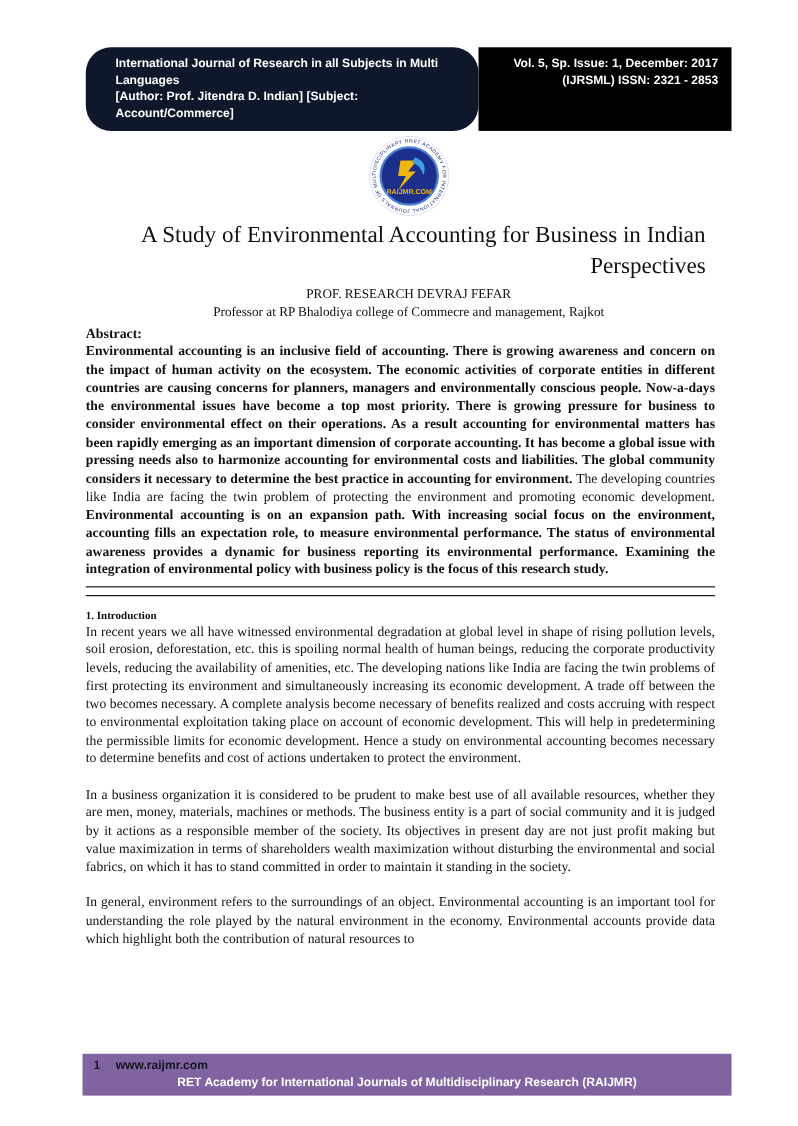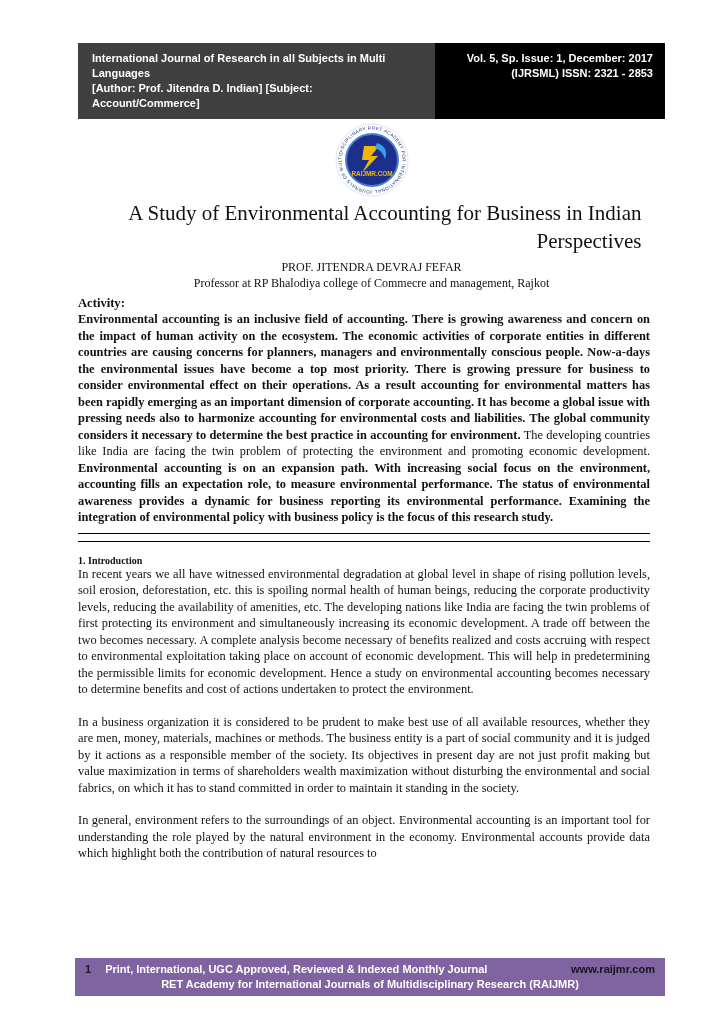--- a/index.html
+++ b/index.html
@@ -5,21 +5,21 @@
   html, body { margin:0; padding:0; }
   body {
     width:725px; height:1024px; background:#ffffff; position:relative;
     font-family:"Liberation Serif", serif; color:#111;
   }
   .page { position:absolute; left:78px; top:43px; width:587px; }
 
   
   .hdr { display:flex; font-family:"Liberation Sans", sans-serif; font-weight:bold;
          font-size:11px; line-height:15px; color:#fff; }
-  .hdr-left  { background:#404040; padding:8px 14px; width:357px; box-sizing:border-box; }
+  .hdr-left  { background:#0f172a; padding:8px 27px; width:357px; box-sizing:border-box;border-radius:23px; }
   .hdr-right { background:#000000; padding:8px 12px; flex:1; text-align:right; box-sizing:border-box; }
 
   
   .logo-wrap { text-align:center; margin-top:4px; height:74px; }
 
   
   .title { font-size:21px; font-weight:normal; text-align:right; line-height:28px;
            margin:2px auto 0; width:540px; }
   .author { font-size:12px; text-align:center; margin-top:5px; }
   .affil  { font-size:12px; text-align:center; margin-top:1px; }
@@ -70,40 +70,39 @@
         <textPath href="#ringpath">RET ACADEMY FOR INTERNATIONAL JOURNALS OF MULTIDISCIPLINARY RESEARCH</textPath>
       </text>
       <circle cx="37" cy="37" r="26" fill="#1c2f8c" stroke="#4a7fd4" stroke-width="2"></circle>
       <path d="M29 23 h15 l-8 10 h7 l-16 17 7 -13 h-7 z" fill="#f2b705"></path>
       <path d="M42 20 q12 4 8 16 q-3 -9 -10 -11 z" fill="#3aa0e8"></path>
       <text x="37" y="53" text-anchor="middle" font-size="6.4" font-weight="bold" font-family="Liberation Sans, sans-serif" fill="#f2b705">RAIJMR.COM</text>
     </svg>
   </div>
 
   <div class="title">A Study of Environmental Accounting for Business in Indian Perspectives</div>
-  <div class="author">PROF. JITENDRA DEVRAJ FEFAR</div>
+  <div class="author">PROF. RESEARCH DEVRAJ FEFAR</div>
   <div class="affil">Professor at RP Bhalodiya college of Commecre and management, Rajkot</div>
 
   <div class="textcol">
-    <div class="abstract-head">Activity:</div>
+    <div class="abstract-head">Abstract:</div>
     <div class="jpara"><span class="b">Environmental accounting is an inclusive field of accounting. There is growing awareness and concern on the impact of human activity on the ecosystem. The economic activities of corporate entities in different countries are causing concerns for planners, managers and environmentally conscious people. Now-a-days the environmental issues have become a top most priority. There is growing pressure for business to consider environmental effect on their operations. As a result accounting for environmental matters has been rapidly emerging as an important dimension of corporate accounting. It has become a global issue with pressing needs also to harmonize accounting for environmental costs and liabilities. The global community considers it necessary to determine the best practice in accounting for environment. </span><span>The developing countries like India are facing the twin problem of protecting the environment and promoting economic development. </span><span class="b">Environmental accounting is on an expansion path. With increasing social focus on the environment, accounting fills an expectation role, to measure environmental performance. The status of environmental awareness provides a dynamic for business reporting its environmental performance. Examining the integration of environmental policy with business policy is the focus of this research study.</span></div>
 
     <hr class="rule">
 
 
     <hr class="rule">
 
     <div class="section-head">1. Introduction</div>
     <div class="jpara">In recent years we all have witnessed environmental degradation at global level in shape of rising pollution levels, soil erosion, deforestation, etc. this is spoiling normal health of human beings, reducing the corporate productivity levels, reducing the availability of amenities, etc. The developing nations like India are facing the twin problems of first protecting its environment and simultaneously increasing its economic development. A trade off between the two becomes necessary. A complete analysis become necessary of benefits realized and costs accruing with respect to environmental exploitation taking place on account of economic development. This will help in predetermining the permissible limits for economic development. Hence a study on environmental accounting becomes necessary to determine benefits and cost of actions undertaken to protect the environment.</div>
     <div class="jpara para-gap">In a business organization it is considered to be prudent to make best use of all available resources, whether they are men, money, materials, machines or methods. The business entity is a part of social community and it is judged by it actions as a responsible member of the society. Its objectives in present day are not just profit making but value maximization in terms of shareholders wealth maximization without disturbing the environmental and social fabrics, on which it has to stand committed in order to maintain it standing in the society.</div>
     <div class="jpara para-gap">In general, environment refers to the surroundings of an object. Environmental accounting is an important tool for understanding the role played by the natural environment in the economy. Environmental accounts provide data which highlight both the contribution of natural resources to</div>
   </div>
 
 </div>
 
 <div class="footer">
   <div class="footer-line1">
     <span class="footer-pagenum">1</span>
-    <span class="footer-left">Print, International, UGC Approved,  Reviewed &amp; Indexed Monthly Journal</span>
     <span class="footer-url">www.raijmr.com</span>
   </div>
   <div class="footer-line2">RET Academy for International Journals of Multidisciplinary Research (RAIJMR)</div>
 </div>
 
 </body></html>

